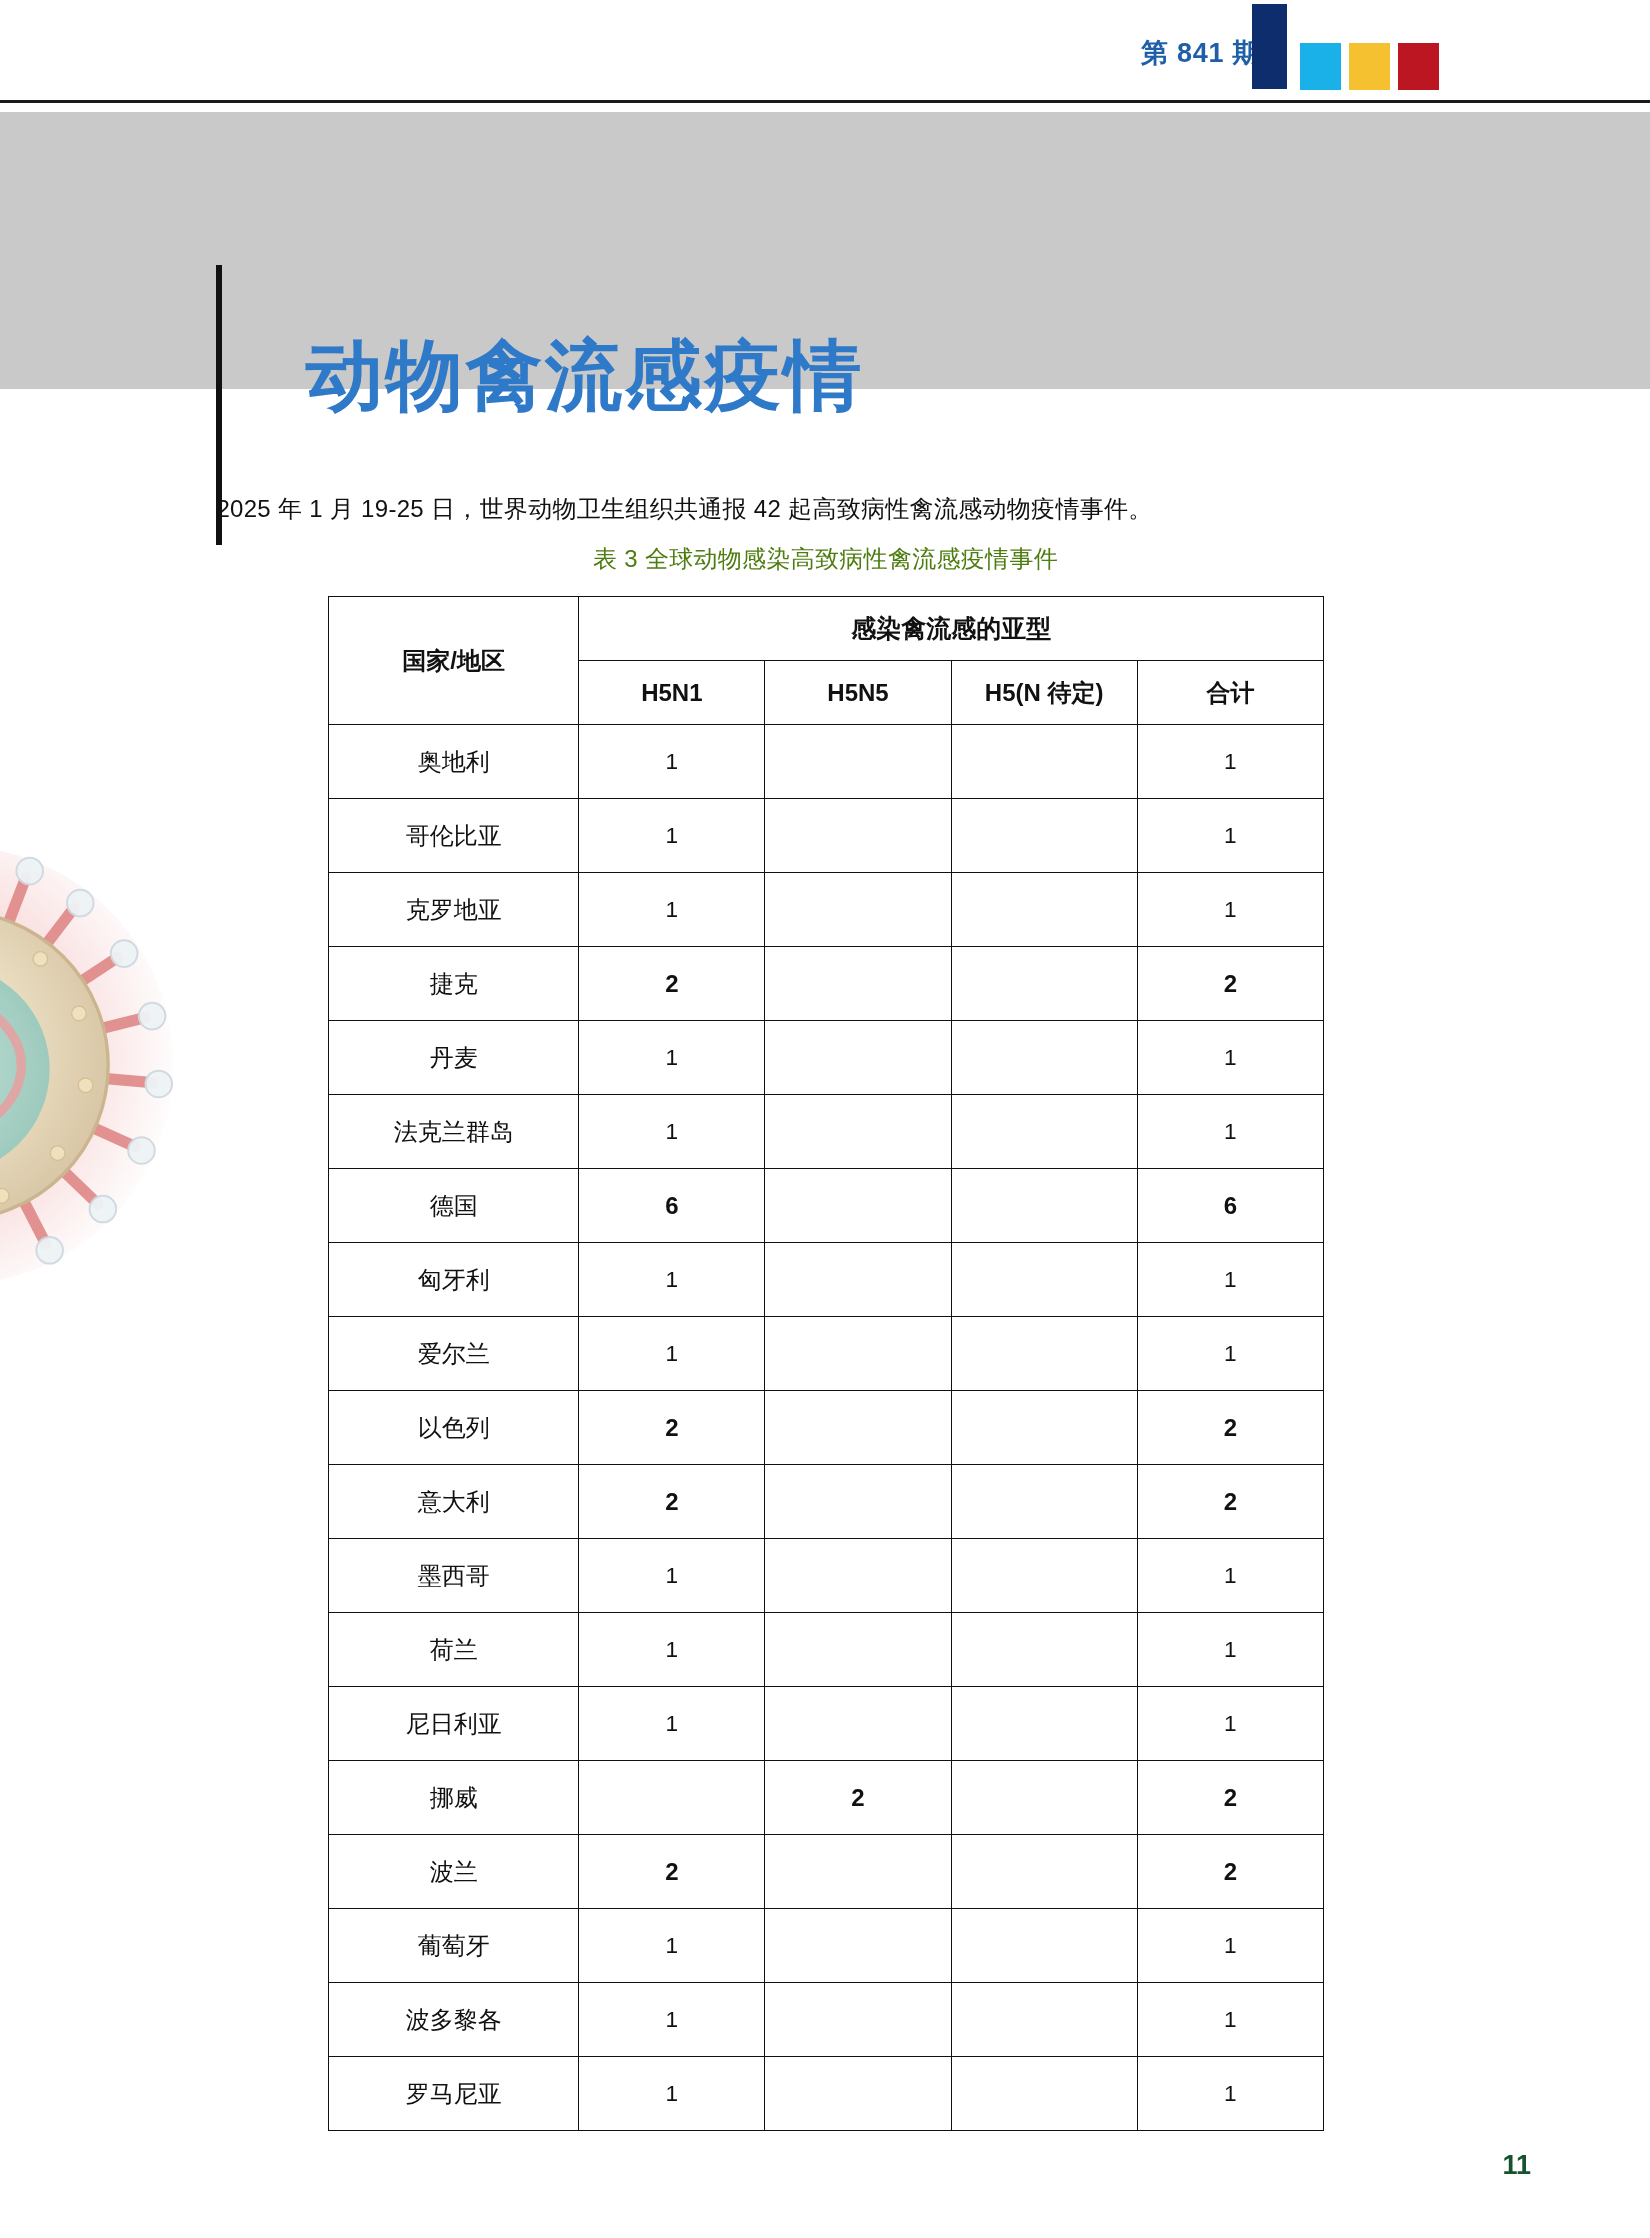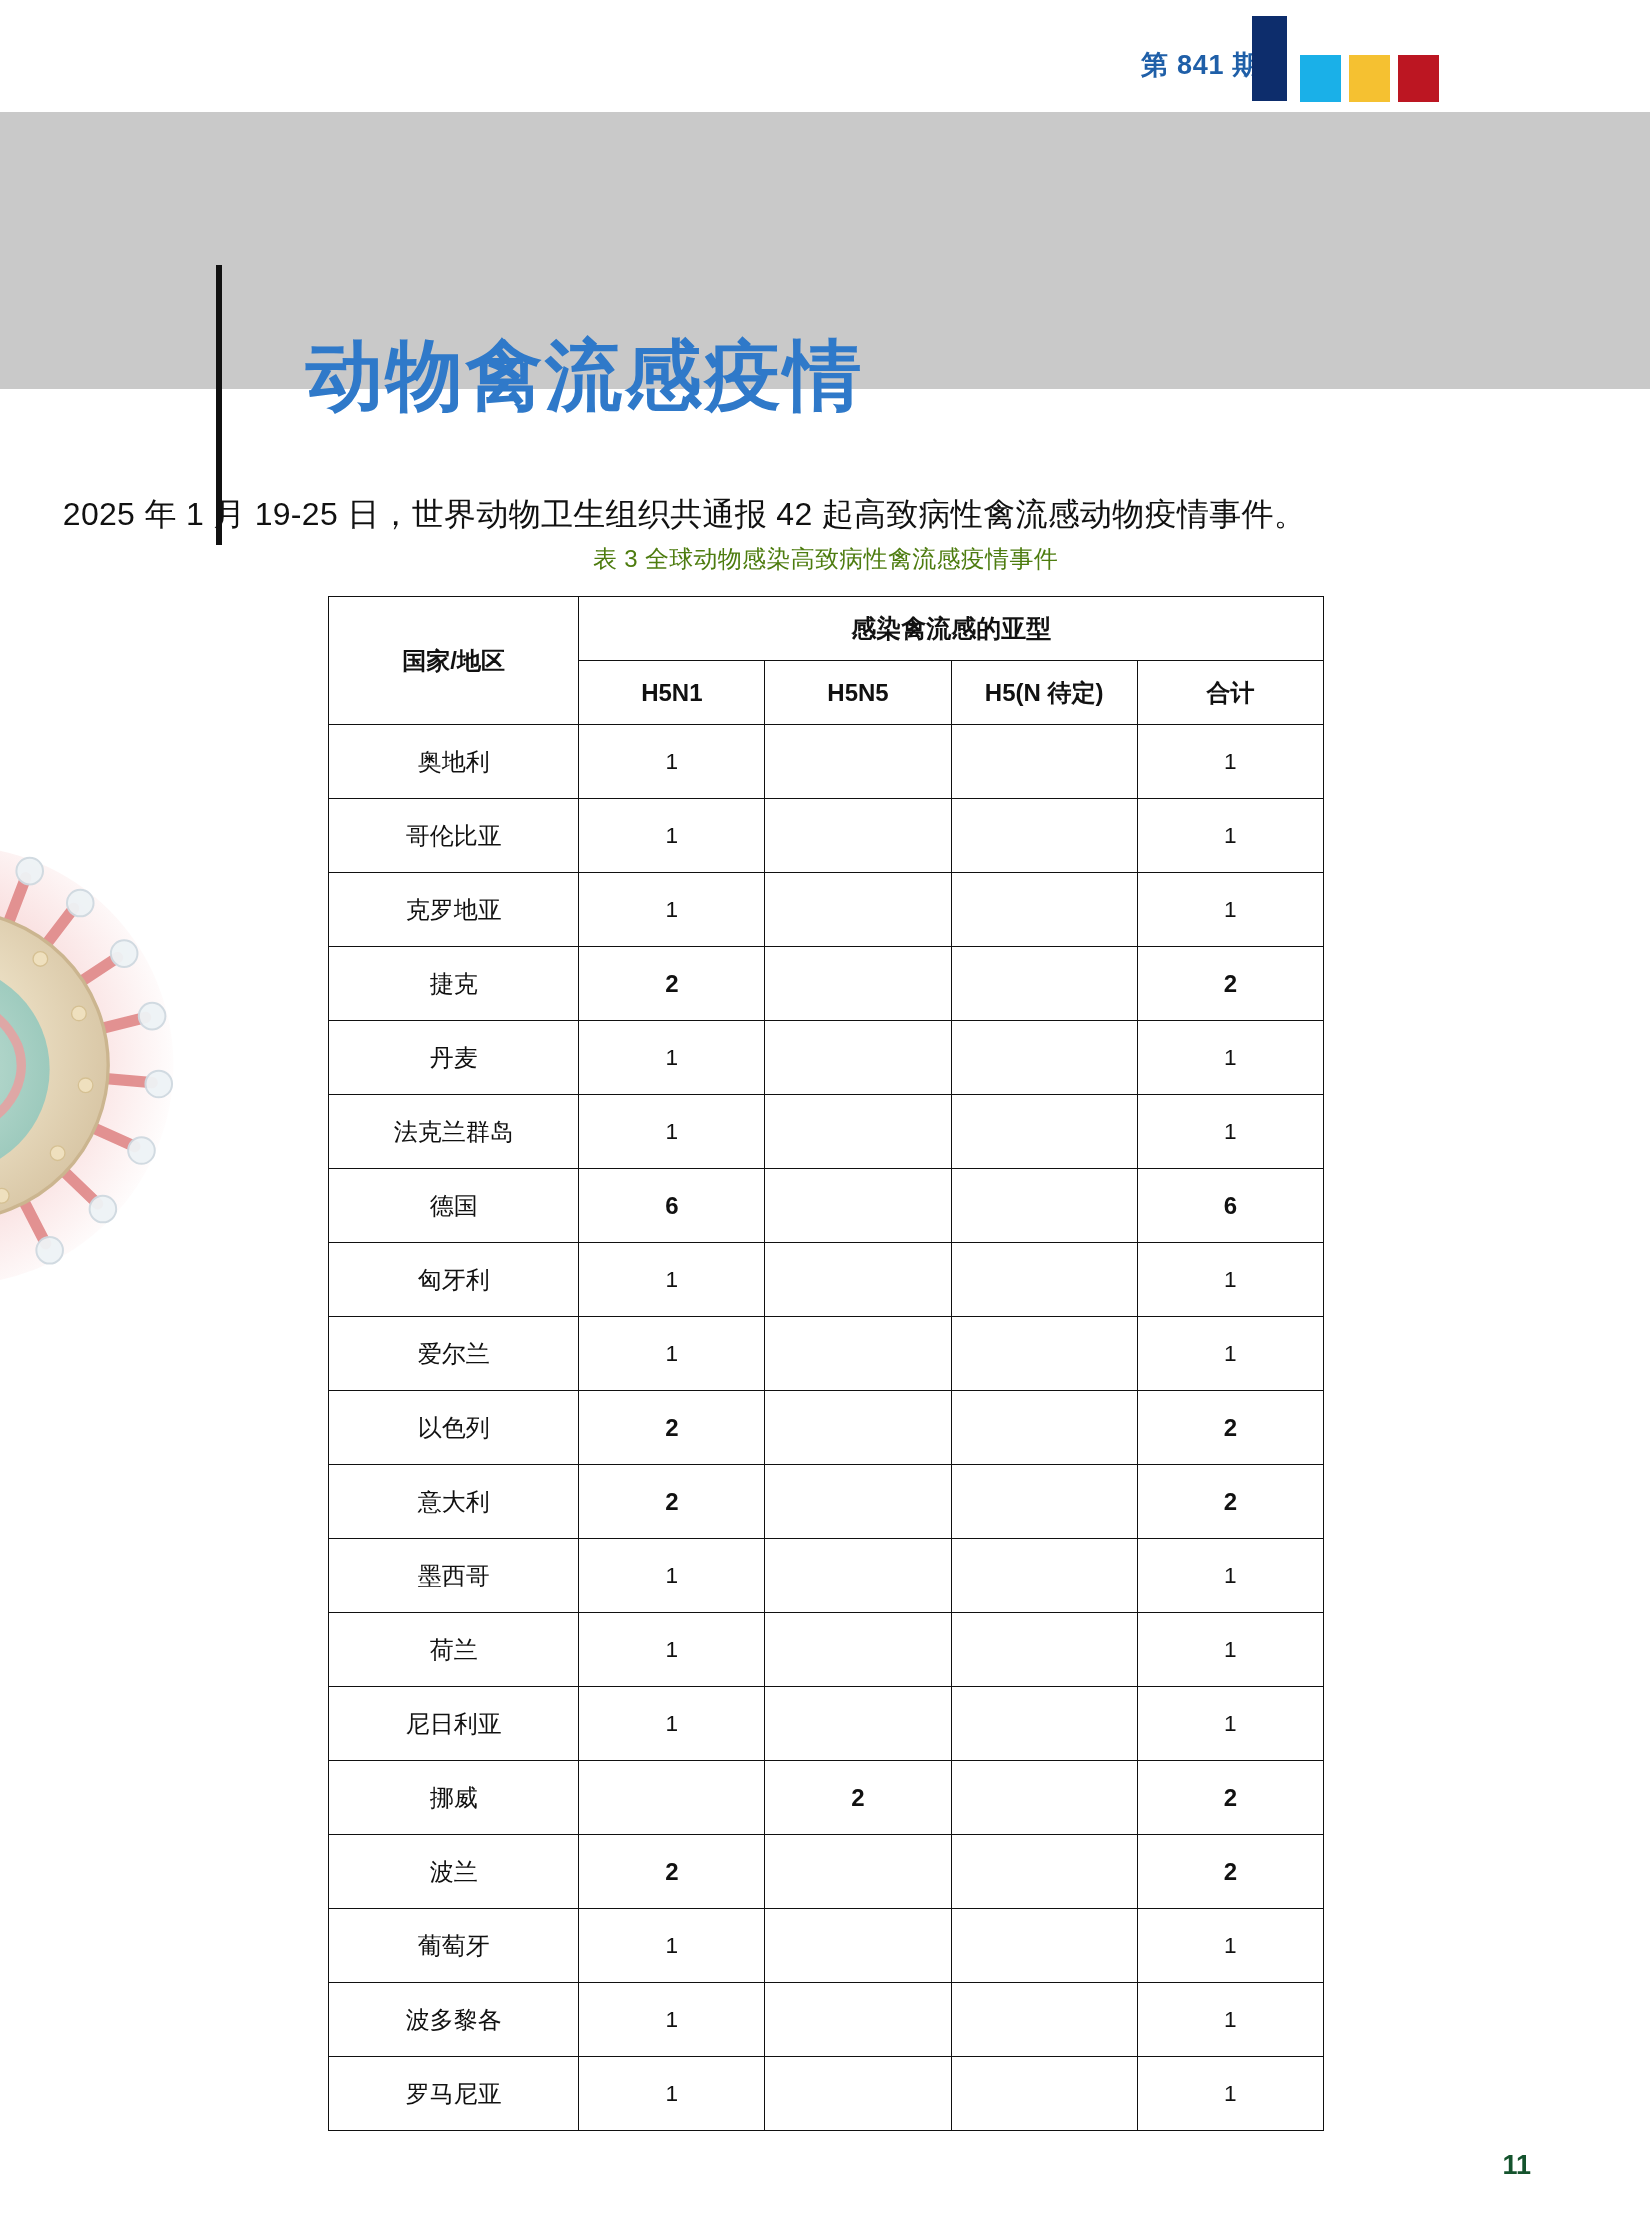--- a/index.html
+++ b/index.html
@@ -7,21 +7,21 @@
     width:1651px; height:2239px;
     background:#ffffff;
     font-family:"Liberation Sans", sans-serif;
     position:relative;
     overflow:hidden;
     -webkit-font-smoothing:antialiased;
   }
 
   
   .header {
-    position:absolute; left:0; top:12px; width:1615px; height:101px;
+    position:absolute; left:0; top:0; width:1615px; height:101px;
   }
   .header-issue {
     position:absolute; right:355px; top:35px;
     font-size:27px; font-weight:bold; color:#1f5fa8;
     letter-spacing:0.7px;
     white-space:nowrap;
   }
   .header-blocks { position:absolute; right:163px; top:4px; height:85px; width:200px; }
   .blk { position:absolute; top:0; }
   .blk-navy  { left:0px;   width:35px; height:85px; background:#0d2d6c; }
@@ -50,21 +50,21 @@
   
   .virus {
     position:absolute; left:-126px; top:746px; width:346px; height:652px;
     pointer-events:none;
   }
 
   
   .intro {
     position:absolute; left:0; top:493px; width:1369px;
     text-align:center;
-    font-size:32px; color:#111;
+    font-size:24px; color:#111;
     letter-spacing:0.3px;
   }
   .table-caption {
     position:absolute; left:0; top:543px; width:1651px;
     text-align:center;
     font-size:24px; color:#4d7c0f;
     letter-spacing:0.3px;
   }
 
   

